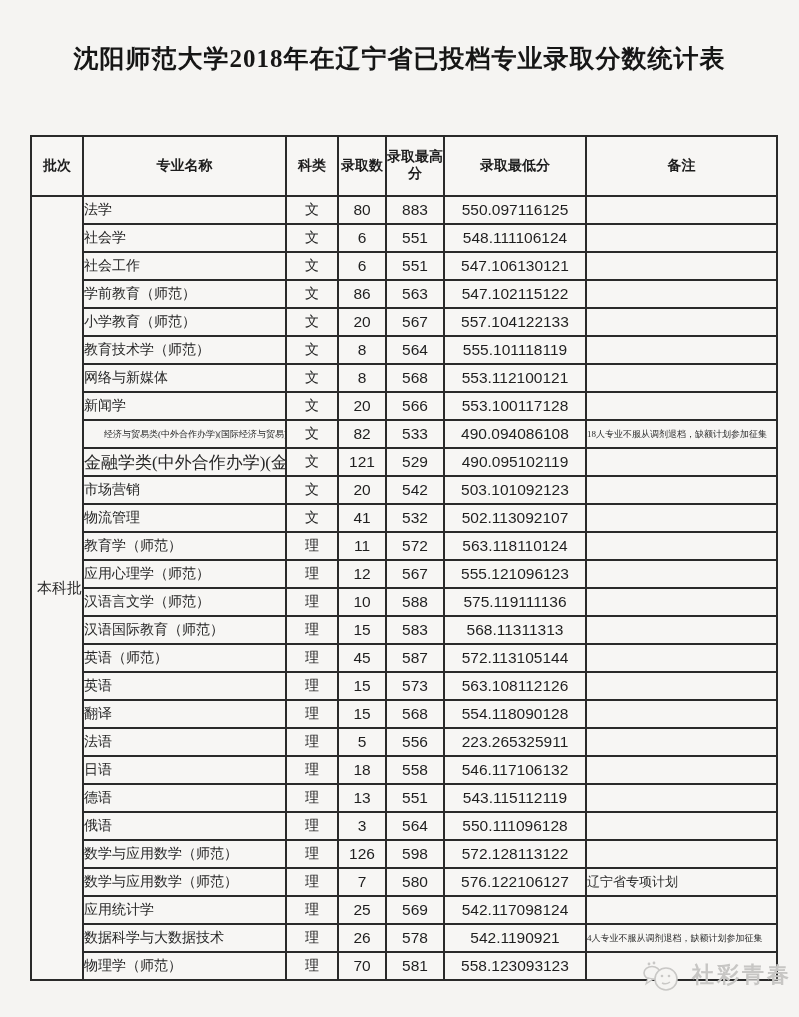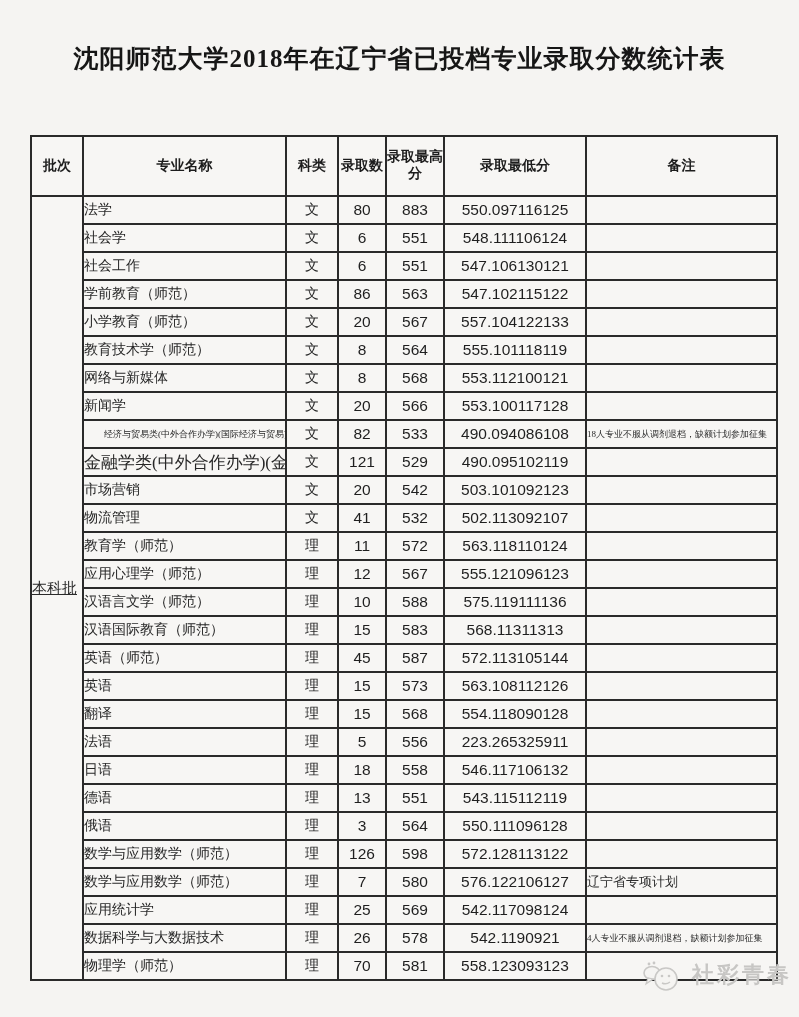--- a/index.html
+++ b/index.html
@@ -51,25 +51,24 @@
   table.scores thead tr { height: 60px; }
   table.scores tbody tr { height: 28px; }
   th {
     font-size: 14px;
     font-weight: bold;
     text-align: center;
     line-height: 1.2;
     color: #1d1d1d;
   }
   td.batch-cell {
-    text-align: left;
+    text-align: right;
     vertical-align: middle;
     font-size: 15px;
     color: #2a2a2a;
-    text-decoration: underline;
   }
   td.c-major {
     text-align: left;
     padding-left: 7px;
     font-size: 14px;
     white-space: nowrap;
     color: #272727;
   }
   td.c-major.sz-mid { font-size: 17px; }
   td.c-major.sz-small { font-size: 9px; padding-left: 20px; letter-spacing: 0; }

